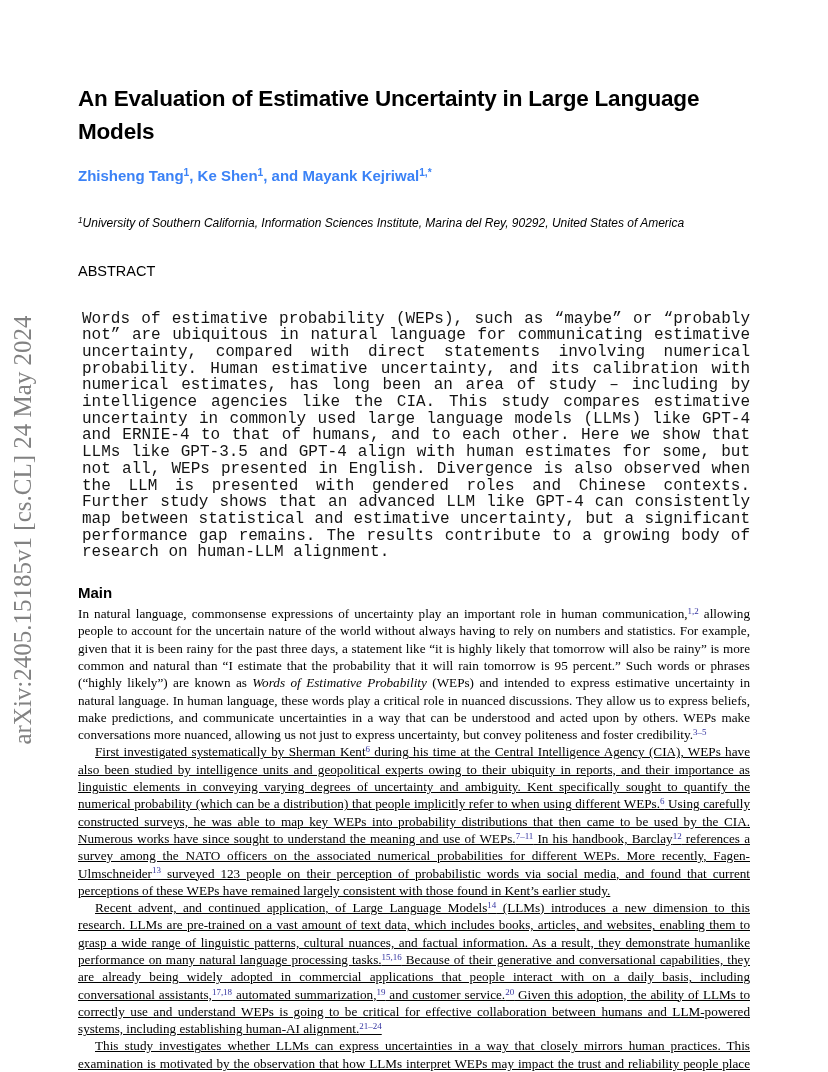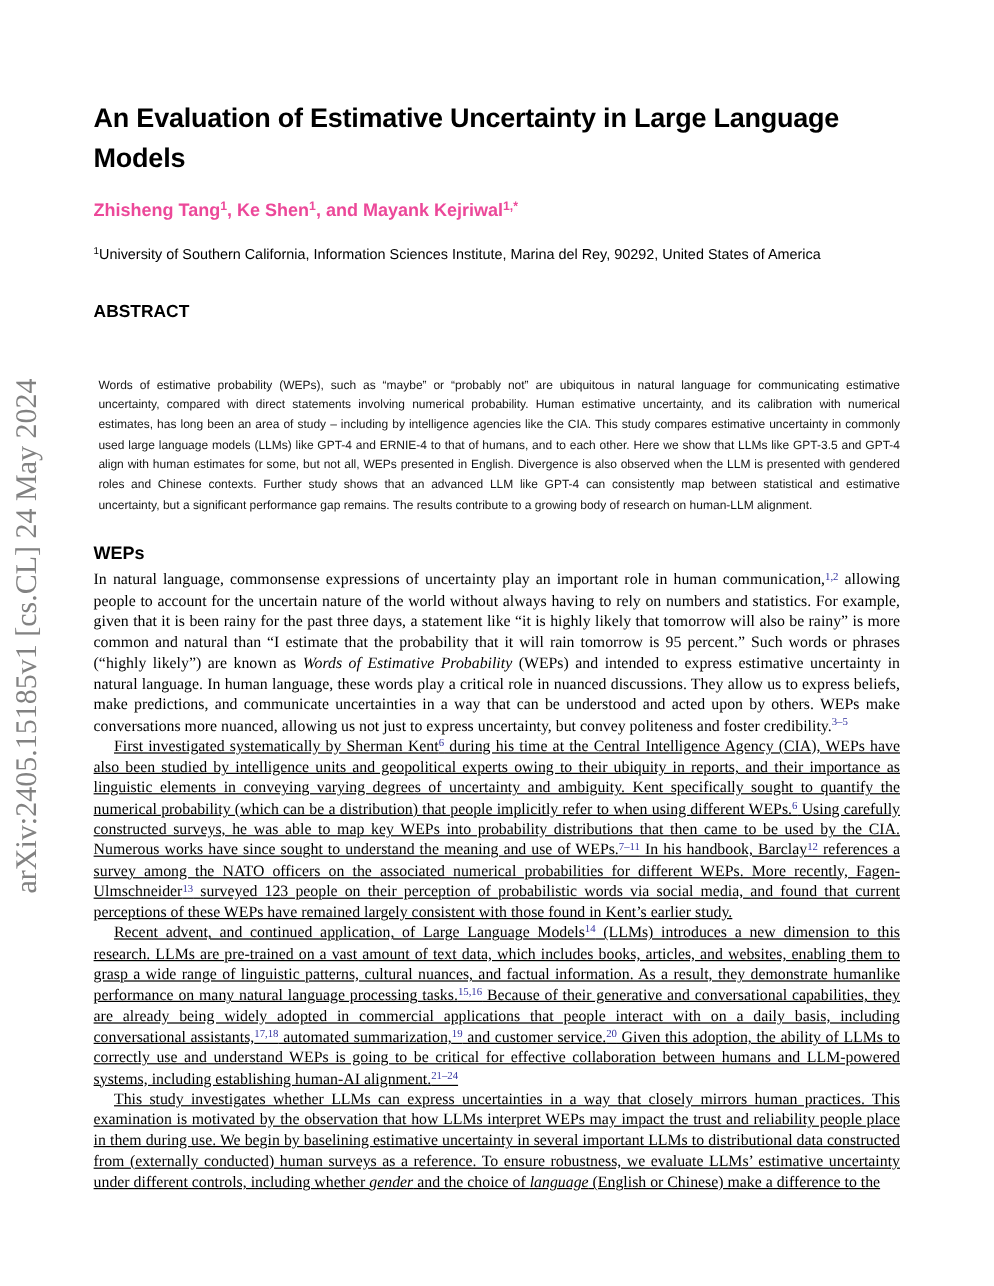--- a/index.html
+++ b/index.html
@@ -10,40 +10,40 @@
   }
   .content { position:absolute; left:78px; top:0; width:672px; }
 
   .title {
     font-family:"Liberation Sans", sans-serif; font-weight:bold;
     font-size:22.5px; line-height:33px; letter-spacing:-0.2px;
     margin-top:82px; color:#000;
   }
   .authors {
     font-family:"Liberation Sans", sans-serif; font-weight:bold;
-    font-size:15px; margin-top:19px; color:#ec4899;
+    font-size:15px; margin-top:19px; color:#3b82f6;
   }
   .affiliation, .email {
     font-family:"Liberation Sans", sans-serif; font-size:12px;
     line-height:15.5px; color:#000;
   }
-  .affiliation { margin-top:21px; }
+  .affiliation { margin-top:32px;font-style:italic; }
 
   sup {
     font-size:68%; line-height:0; vertical-align:baseline;
     position:relative; top:-0.45em;
   }
 
   .abstract-heading {
-    font-family:"Liberation Sans", sans-serif; font-weight:bold;
+    font-family:"Liberation Sans", sans-serif; font-weight:normal;
     font-size:14.5px; margin-top:31px;
   }
   .abstract-text {
-    font-family:Liberation Sans, sans-serif; font-size:10px;
-    line-height:16.7px; text-align:justify; margin-top:46px;
+    font-family:Liberation Mono, monospace; font-size:16px;
+    line-height:16.7px; text-align:justify; margin-top:32px;
     padding-left:4px; color:#141414;
   }
 
   .main-heading {
     font-family:"Liberation Sans", sans-serif; font-weight:bold;
     font-size:15px; margin-top:23px;
   }
   .body-text {
     margin-top:4px; font-size:13.2px; line-height:17.3px;
     text-align:justify;
@@ -74,21 +74,21 @@
 
     <div class="authors">Zhisheng Tang<sup>1</sup>, Ke Shen<sup>1</sup>, and Mayank Kejriwal<sup>1,*</sup></div>
 
     <div class="affiliation"><sup>1</sup>University of Southern California, Information Sciences Institute, Marina del Rey, 90292, United States of America</div>
 
 
     <div class="abstract-heading">ABSTRACT</div>
 
     <div class="abstract-text">Words of estimative probability (WEPs), such as “maybe” or “probably not” are ubiquitous in natural language for communicating estimative uncertainty, compared with direct statements involving numerical probability. Human estimative uncertainty, and its calibration with numerical estimates, has long been an area of study – including by intelligence agencies like the CIA. This study compares estimative uncertainty in commonly used large language models (LLMs) like GPT-4 and ERNIE-4 to that of humans, and to each other. Here we show that LLMs like GPT-3.5 and GPT-4 align with human estimates for some, but not all, WEPs presented in English. Divergence is also observed when the LLM is presented with gendered roles and Chinese contexts. Further study shows that an advanced LLM like GPT-4 can consistently map between statistical and estimative uncertainty, but a significant performance gap remains. The results contribute to a growing body of research on human-LLM alignment.</div>
 
-    <div class="main-heading">WEPs</div>
+    <div class="main-heading">Main</div>
 
     <div class="body-text">
       <p>In natural language, commonsense expressions of uncertainty play an important role in human communication,<sup>1,2</sup> allowing people to account for the uncertain nature of the world without always having to rely on numbers and statistics. For example, given that it is been rainy for the past three days, a statement like “it is highly likely that tomorrow will also be rainy” is more common and natural than “I estimate that the probability that it will rain tomorrow is 95 percent.” Such words or phrases (“highly likely”) are known as <em>Words of Estimative Probability</em> (WEPs) and intended to express estimative uncertainty in natural language. In human language, these words play a critical role in nuanced discussions. They allow us to express beliefs, make predictions, and communicate uncertainties in a way that can be understood and acted upon by others. WEPs make conversations more nuanced, allowing us not just to express uncertainty, but convey politeness and foster credibility.<sup>3–5</sup></p>
       <p class="indent">First investigated systematically by Sherman Kent<sup>6</sup> during his time at the Central Intelligence Agency (CIA), WEPs have also been studied by intelligence units and geopolitical experts owing to their ubiquity in reports, and their importance as linguistic elements in conveying varying degrees of uncertainty and ambiguity. Kent specifically sought to quantify the numerical probability (which can be a distribution) that people implicitly refer to when using different WEPs.<sup>6</sup> Using carefully constructed surveys, he was able to map key WEPs into probability distributions that then came to be used by the CIA. Numerous works have since sought to understand the meaning and use of WEPs.<sup>7–11</sup> In his handbook, Barclay<sup>12</sup> references a survey among the NATO officers on the associated numerical probabilities for different WEPs. More recently, Fagen-Ulmschneider<sup>13</sup> surveyed 123 people on their perception of probabilistic words via social media, and found that current perceptions of these WEPs have remained largely consistent with those found in Kent’s earlier study.</p>
       <p class="indent">Recent advent, and continued application, of Large Language Models<sup>14</sup> (LLMs) introduces a new dimension to this research. LLMs are pre-trained on a vast amount of text data, which includes books, articles, and websites, enabling them to grasp a wide range of linguistic patterns, cultural nuances, and factual information. As a result, they demonstrate humanlike performance on many natural language processing tasks.<sup>15,16</sup> Because of their generative and conversational capabilities, they are already being widely adopted in commercial applications that people interact with on a daily basis, including conversational assistants,<sup>17,18</sup> automated summarization,<sup>19</sup> and customer service.<sup>20</sup> Given this adoption, the ability of LLMs to correctly use and understand WEPs is going to be critical for effective collaboration between humans and LLM-powered systems, including establishing human-AI alignment.<sup>21–24</sup></p>
       <p class="indent">This study investigates whether LLMs can express uncertainties in a way that closely mirrors human practices. This examination is motivated by the observation that how LLMs interpret WEPs may impact the trust and reliability people place in them during use. We begin by baselining estimative uncertainty in several important LLMs to distributional data constructed from (externally conducted) human surveys as a reference. To ensure robustness, we evaluate LLMs’ estimative uncertainty under different controls, including whether <em>gender</em> and the choice of <em>language</em> (English or Chinese) make a difference to the</p>
     </div>
 
   </div>
 </div>

